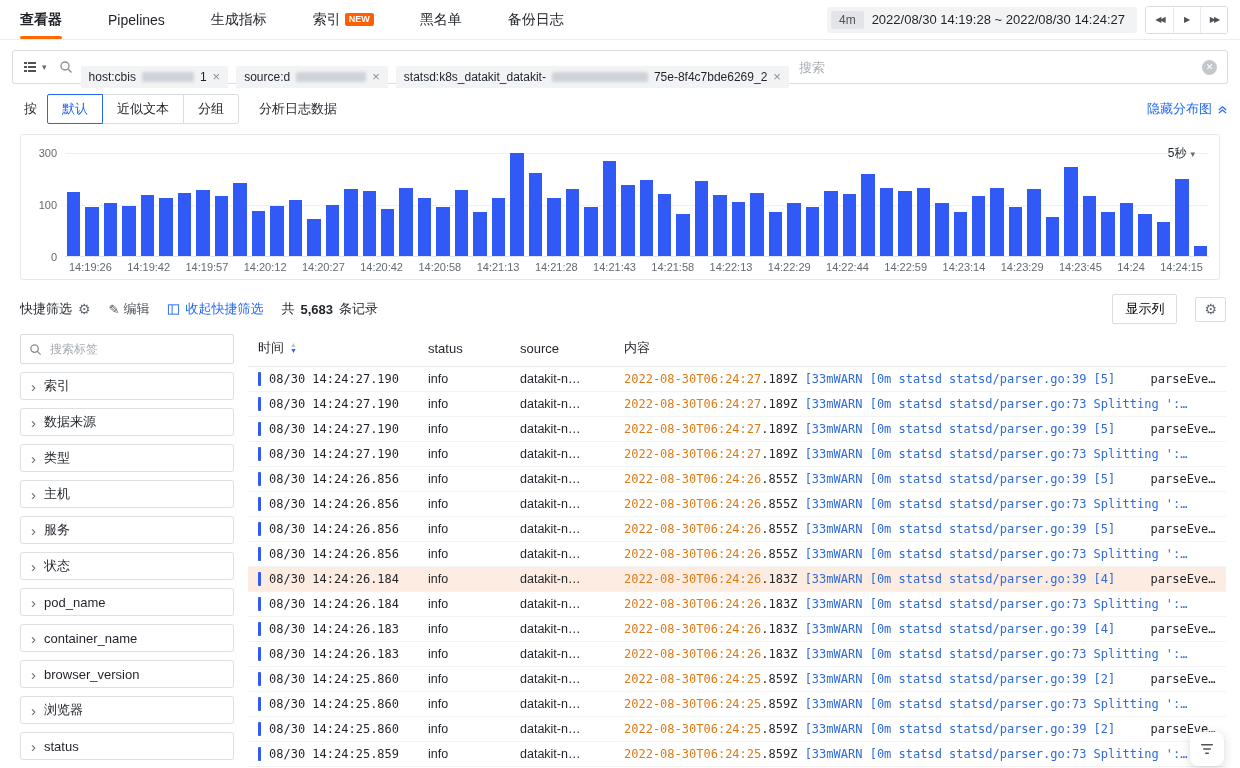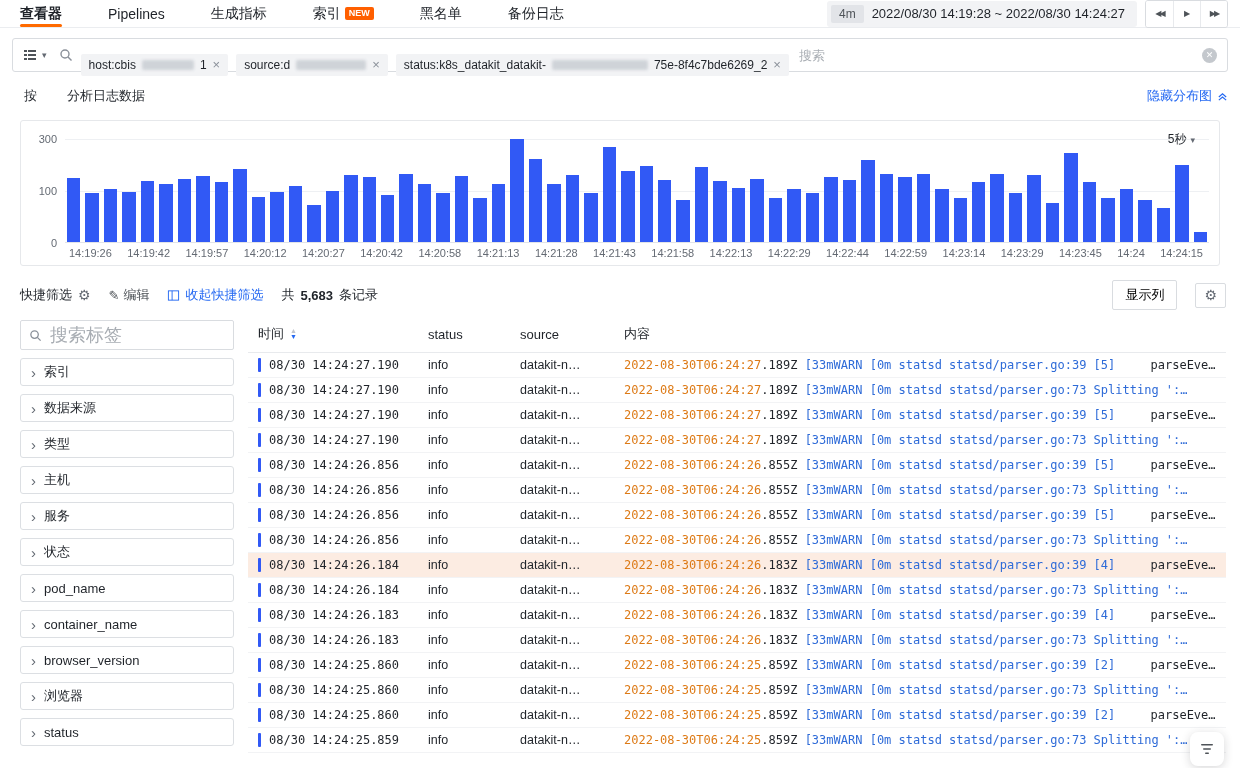--- a/index.html
+++ b/index.html
@@ -4,21 +4,21 @@
 <style>
   * { box-sizing: border-box; }
   body {
     margin: 0; width: 1240px; height: 768px; overflow: hidden;
     font-family: "Liberation Sans", sans-serif; background: #fff;
     color: #1f2329; font-size: 13px; position: relative;
   }
   button { font-family: inherit; background: #fff; border: none; cursor: pointer; padding: 0; }
 
   
-  .topnav { height: 28px; display: flex; align-items: center; padding: 0 12px 0 20px; border-bottom: 1px solid #ebedf0; }
+  .topnav { height: 40px; display: flex; align-items: center; padding: 0 12px 0 20px; border-bottom: 1px solid #ebedf0; }
   .nav-items { display: flex; align-items: center; height: 100%; }
   .nav-item { position: relative; height: 100%; display: flex; align-items: center; margin-right: 46px; font-size: 14px; cursor: pointer; white-space: nowrap; }
   .nav-item.active { font-weight: 700; }
   .nav-item.active::after { content: ""; position: absolute; left: 0; right: 0; bottom: 0; height: 3px; background: #ff6a00; border-radius: 2px; }
   .new-badge { background: #ff5f00; color: #fff; font-size: 9px; font-weight: 700; padding: 2px 4px; border-radius: 2px; margin-left: 4px; line-height: 1; }
   .nav-right { margin-left: auto; display: flex; align-items: center; gap: 8px; }
   .time-box { display: flex; align-items: center; gap: 8px; background: #f2f3f5; border-radius: 3px; padding: 4px 12px 4px 4px; cursor: pointer; }
   .dur { background: #e2e4e8; border-radius: 2px; padding: 2px 8px; font-size: 12px; color: #4e5358; }
   .range { font-size: 13px; color: #1f2329; }
   .play-group { display: flex; border: 1px solid #d9dce0; border-radius: 3px; overflow: hidden; }
@@ -71,21 +71,21 @@
   .collapse { color: #2468f2; cursor: pointer; gap: 5px; }
   .total b { font-weight: 700; }
   .spacer { flex: 1; }
   .btn { border: 1px solid #d9dce0; border-radius: 2px; padding: 5px 12px; font-size: 13px; background: #fff; cursor: pointer; }
   .icon-btn { padding: 4px 8px; }
 
   
   .main { display: flex; gap: 14px; margin: 10px 14px 0 20px; height: 450px; overflow: hidden; }
   .sidebar { width: 214px; flex-shrink: 0; }
   .sb-search { height: 30px; border: 1px solid #d9dce0; border-radius: 2px; display: flex; align-items: center; gap: 6px; padding: 0 8px; }
-  .sb-search input { border: none; outline: none; flex: 1; font-size: 18px; font-family: inherit; color: #1f2329; min-width: 0; }
+  .sb-search input { border: none; outline: none; flex: 1; font-size: 12px; font-family: inherit; color: #1f2329; min-width: 0; }
   .sb-search input::placeholder { color: #a8adb3; }
   .sb-item { margin-top: 8px; height: 28px; border: 1px solid #dcdfe3; border-radius: 3px; display: flex; align-items: center; gap: 8px; padding: 0 10px; font-size: 13px; cursor: pointer; background: #fff; }
   .chev { color: #646a73; font-size: 15px; line-height: 1; }
 
   .table { flex: 1; overflow: hidden; min-width: 0; }
   .t-head { display: grid; grid-template-columns: 170px 92px 104px 1fr; padding: 5px 0 9px 10px; font-size: 13px; border-bottom: 1px solid #e8eaed; }
   .th { display: flex; align-items: center; gap: 4px; cursor: pointer; }
   .sort { display: inline-flex; flex-direction: column; margin-left: 2px; }
   .sort i { font-style: normal; font-size: 7px; line-height: 6px; }
   .sort .up { color: #c0c4cc; }
@@ -169,32 +169,37 @@
         <span class="redact" style="width: 52px;"></span>
         <span class="chip-count">1</span>
         <span class="chip-x">×</span>
       </span>
       <span class="chip">
         <span class="chip-text">source:d</span>
         <span class="redact" style="width: 70px;"></span>
         <span class="chip-x">×</span>
       </span>
       <span class="chip">
-        <span class="chip-text">status:k8s_datakit_datakit-</span>
+        <span class="chip-text">statsd:k8s_datakit_datakit-</span>
         <span class="redact" style="width: 96px;"></span>
         <span class="chip-text">75e-8f4c7bde6269_2</span>
         <span class="chip-x">×</span>
       </span>
     </div>
   <input class="f-search" placeholder="搜索" style="">
   <span class="clear">✕</span>
 </div>
 
 <div class="tabs-row">
   <span class="by-label">按</span>
+  <div class="seg">
+      <div class="seg-tab active">默认</div>
+      <div class="seg-tab">近似文本</div>
+      <div class="seg-tab">分组</div>
+    </div>
   <span class="analyze">分析日志数据</span>
   <span class="hide-link">
     <span>隐藏分布图</span>
     <svg width="11" height="11" viewBox="0 0 12 12" fill="none">
         <path d="M2 6.5 6 3l4 3.5" stroke="#2468f2" stroke-width="1.3"></path>
         <path d="M2 10 6 6.5 10 10" stroke="#2468f2" stroke-width="1.3"></path>
       </svg>
   </span>
 </div>
 

